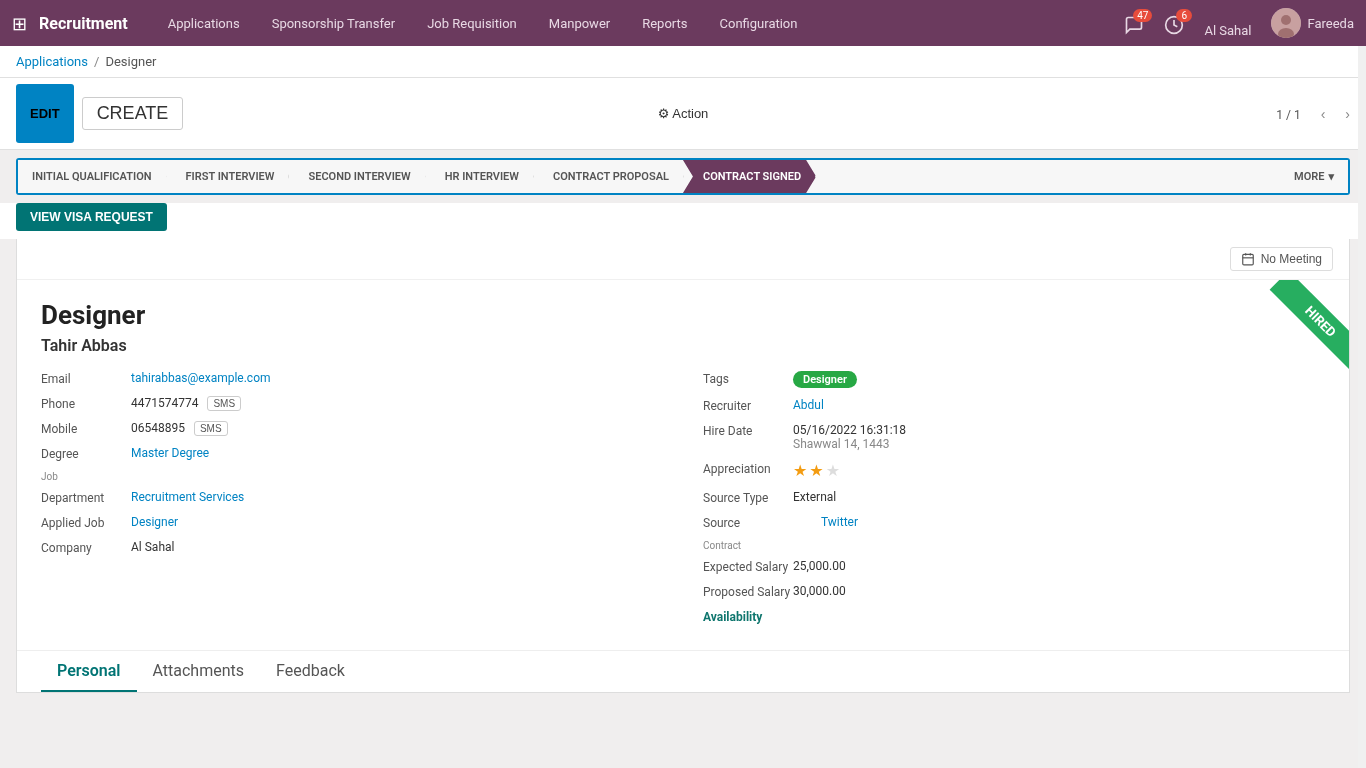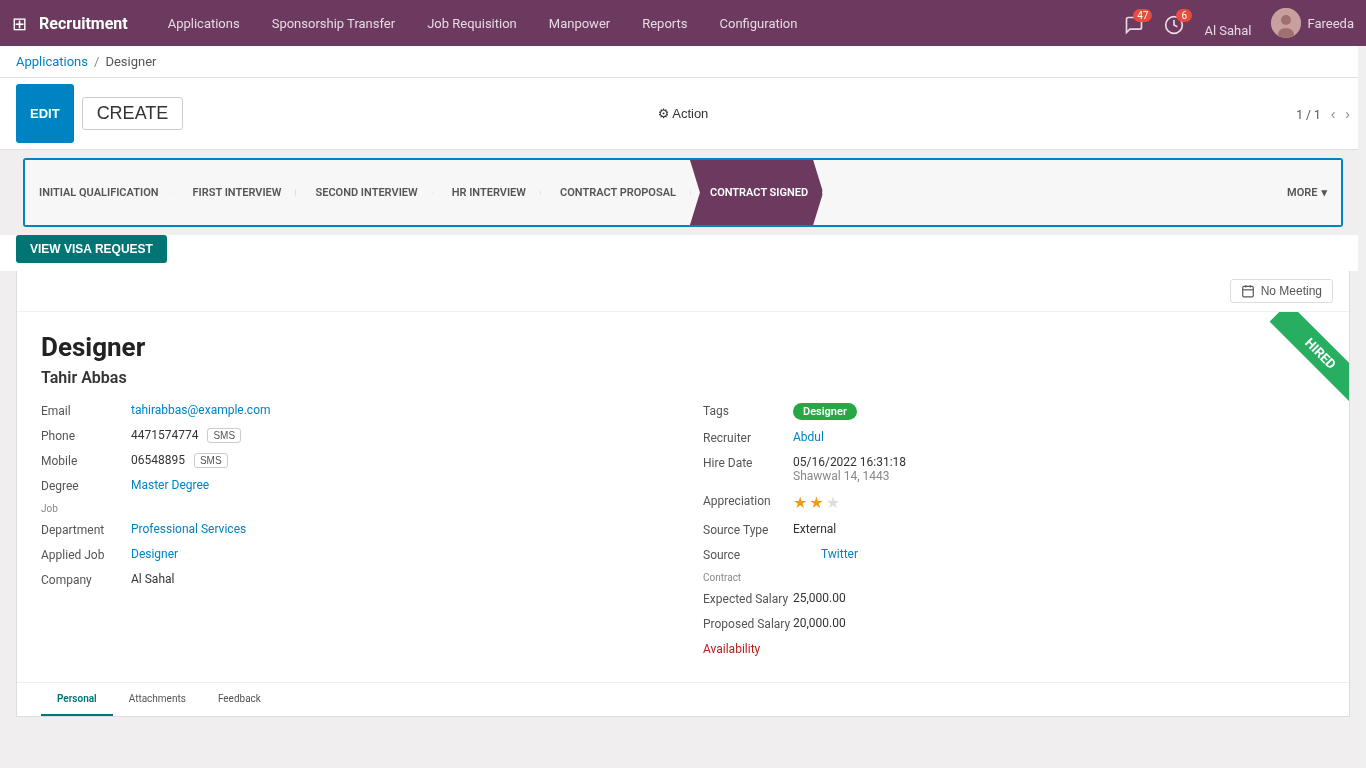--- a/index.html
+++ b/index.html
@@ -62,21 +62,21 @@
       background: #fff;
       padding: 6px 16px;
       display: flex;
       align-items: center;
       gap: 8px;
       border-bottom: 1px solid #e0e0e0;
       position: relative;
     }
     .btn-edit {
       background: #0083c3;
-      color: #ffffff;
+      color: #000000;
       border: none;
       padding: 22px 14px;
       border-radius: 3px;
       cursor: pointer;
       font-size: 13px;
       font-weight: 600;
     }
     .btn-create {
       background: #fff;
       color: #333;
@@ -92,27 +92,27 @@
       border: none;
       cursor: pointer;
       font-size: 13px;
       display: flex;
       align-items: center;
       gap: 4px;
       position: absolute;
       left: 50%;
       transform: translateX(-50%);
     }
-    .pager { margin-left: auto; display: flex; align-items: flex-end; gap: 10px; font-size: 12px; color: #555; }
+    .pager { margin-left: auto; display: flex; align-items: flex-end; gap: 20px; font-size: 12px; color: #555; }
     .pager-btn { background: none; border: none; cursor: pointer; color: #888; font-size: 14px; }
 
     
     .stage-bar-wrapper {
       border: 2px solid #0083c3;
-      margin: 8px 23px;
+      margin: 8px 16px;
       border-radius: 3px;
       background: #bef264;
     }
     .stage-bar {
       display: flex;
       background: #f7f7f7;
       overflow: hidden;
     }
     .stage-item {
       display: flex;
@@ -130,21 +130,21 @@
     }
     .stage-item:first-child {
       clip-path: polygon(0 0, calc(100% - 10px) 0, 100% 50%, calc(100% - 10px) 100%, 0 100%);
       padding-left: 14px;
     }
     .stage-item.active {
       background: #6b3a5e;
       color: #fff;
     }
     .stage-more {
-      padding: 26px 14px;
+      padding: 10px 14px;
       font-size: 11px;
       font-weight: 600;
       color: #555;
       cursor: pointer;
       margin-left: auto;
       display: flex;
       align-items: flex-start;
     }
 
     
@@ -272,21 +272,21 @@
 
     
     .bottom-tabs {
       padding: 0 24px;
       border-top: 1px solid #eee;
       display: flex;
       gap: 0;
     }
     .tab-item {
       padding: 10px 16px;
-      font-size: 10px;
+      font-size: 16px;
       cursor: pointer;
       border-bottom: 2px solid transparent;
       color: #555;
     }
     .tab-item.active {
       border-bottom: 2px solid #017474;
       color: #017474;
       font-weight: 600;
     }
 
@@ -442,21 +442,21 @@
 
       <div class="field-group">
         <span class="field-label">Degree</span>
         <span class="field-value link" style="color:#0083c3;">Master Degree</span>
       </div>
 
       <div class="section-label">Job</div>
 
       <div class="field-group">
         <span class="field-label">Department</span>
-        <span class="field-value link" style="color:#0083c3;">Professional Services</span>
+        <span class="field-value link" style="color:#0083c3;">Recruitment Services</span>
       </div>
 
       <div class="field-group">
         <span class="field-label">Applied Job</span>
         <span class="field-value link" style="color:#0083c3;">Designer</span>
       </div>
 
       <div class="field-group">
         <span class="field-label">Company</span>
         <span class="field-value">Al Sahal</span>
@@ -503,25 +503,25 @@
 
       <div class="section-label">Contract</div>
 
       <div class="field-group">
         <span class="field-label">Expected Salary</span>
         <span class="field-value">25,000.00</span>
       </div>
 
       <div class="field-group">
         <span class="field-label">Proposed Salary</span>
-        <span class="field-value">20,000.00</span>
-      </div>
-
-      <div class="field-group">
-        <span class="field-label" style="color:#b91c1c;">Availability</span>
+        <span class="field-value">30,000.00</span>
+      </div>
+
+      <div class="field-group">
+        <span class="field-label" style="color:#0f766e;font-weight:bold;">Availability</span>
         <span class="field-value"></span>
       </div>
     </div>
   </div>
 
   <div class="bottom-tabs">
     <div class="tab-item active">Personal</div>
     <div class="tab-item">Attachments</div>
     <div class="tab-item">Feedback</div>
   </div>

